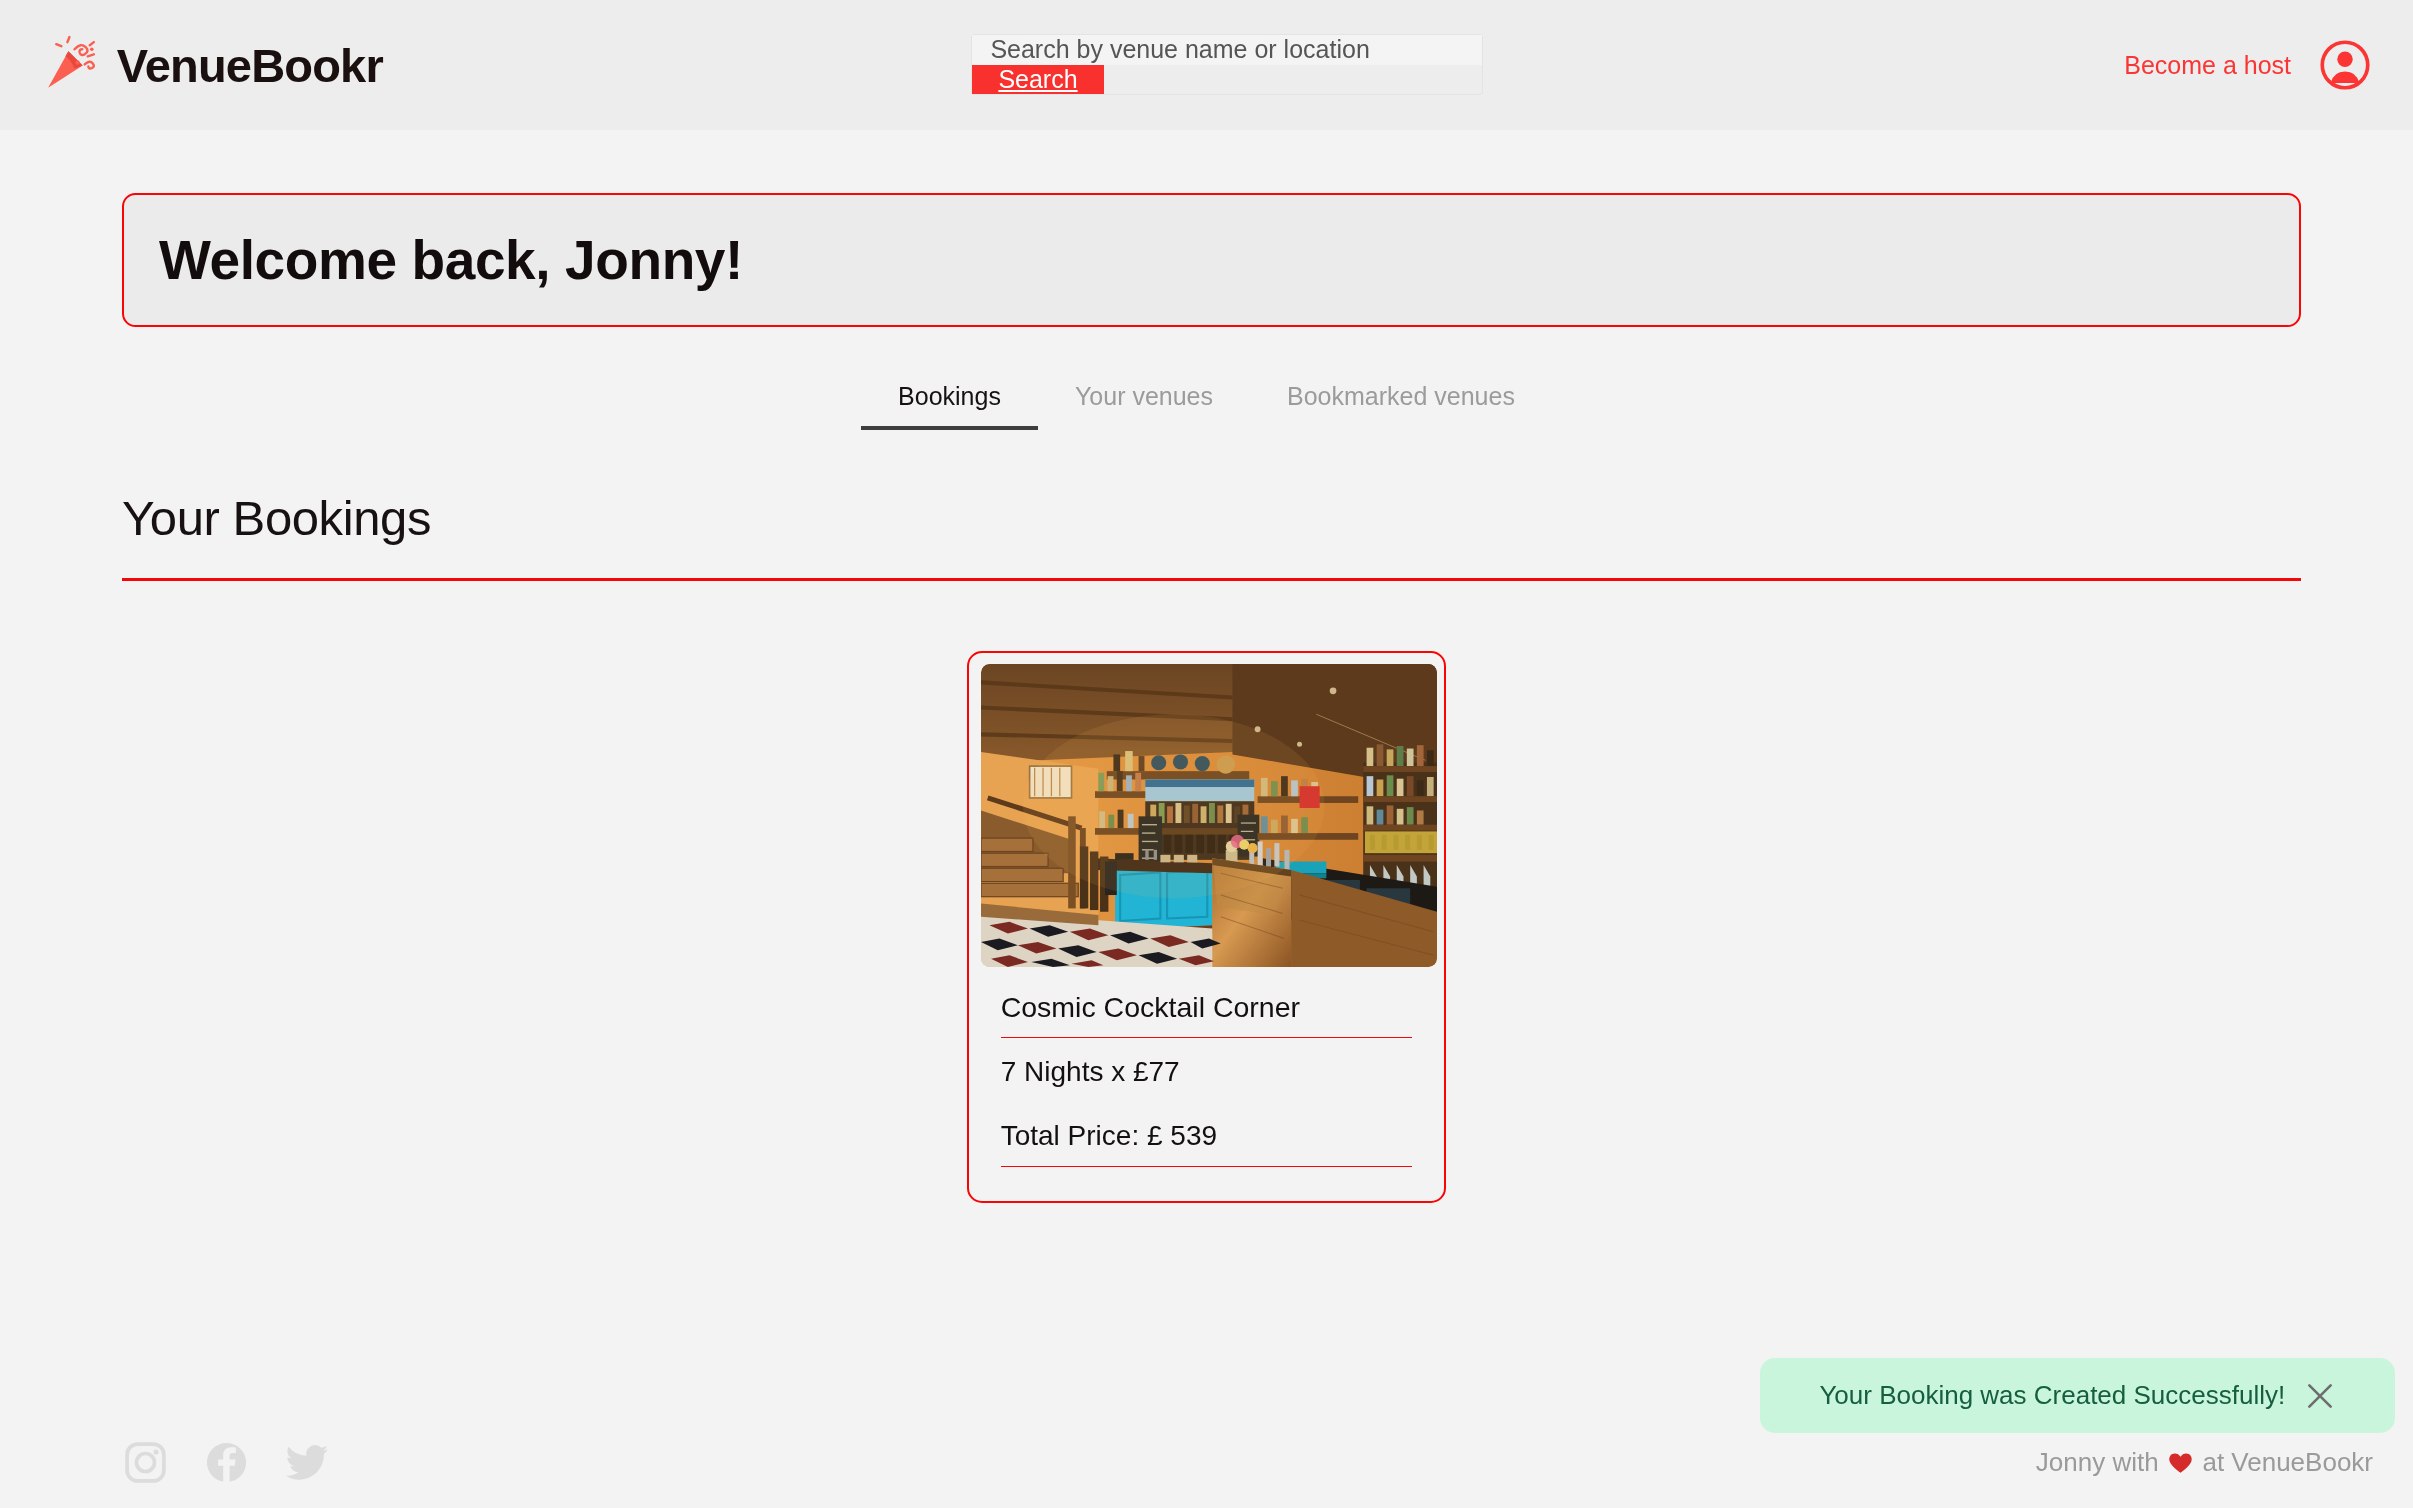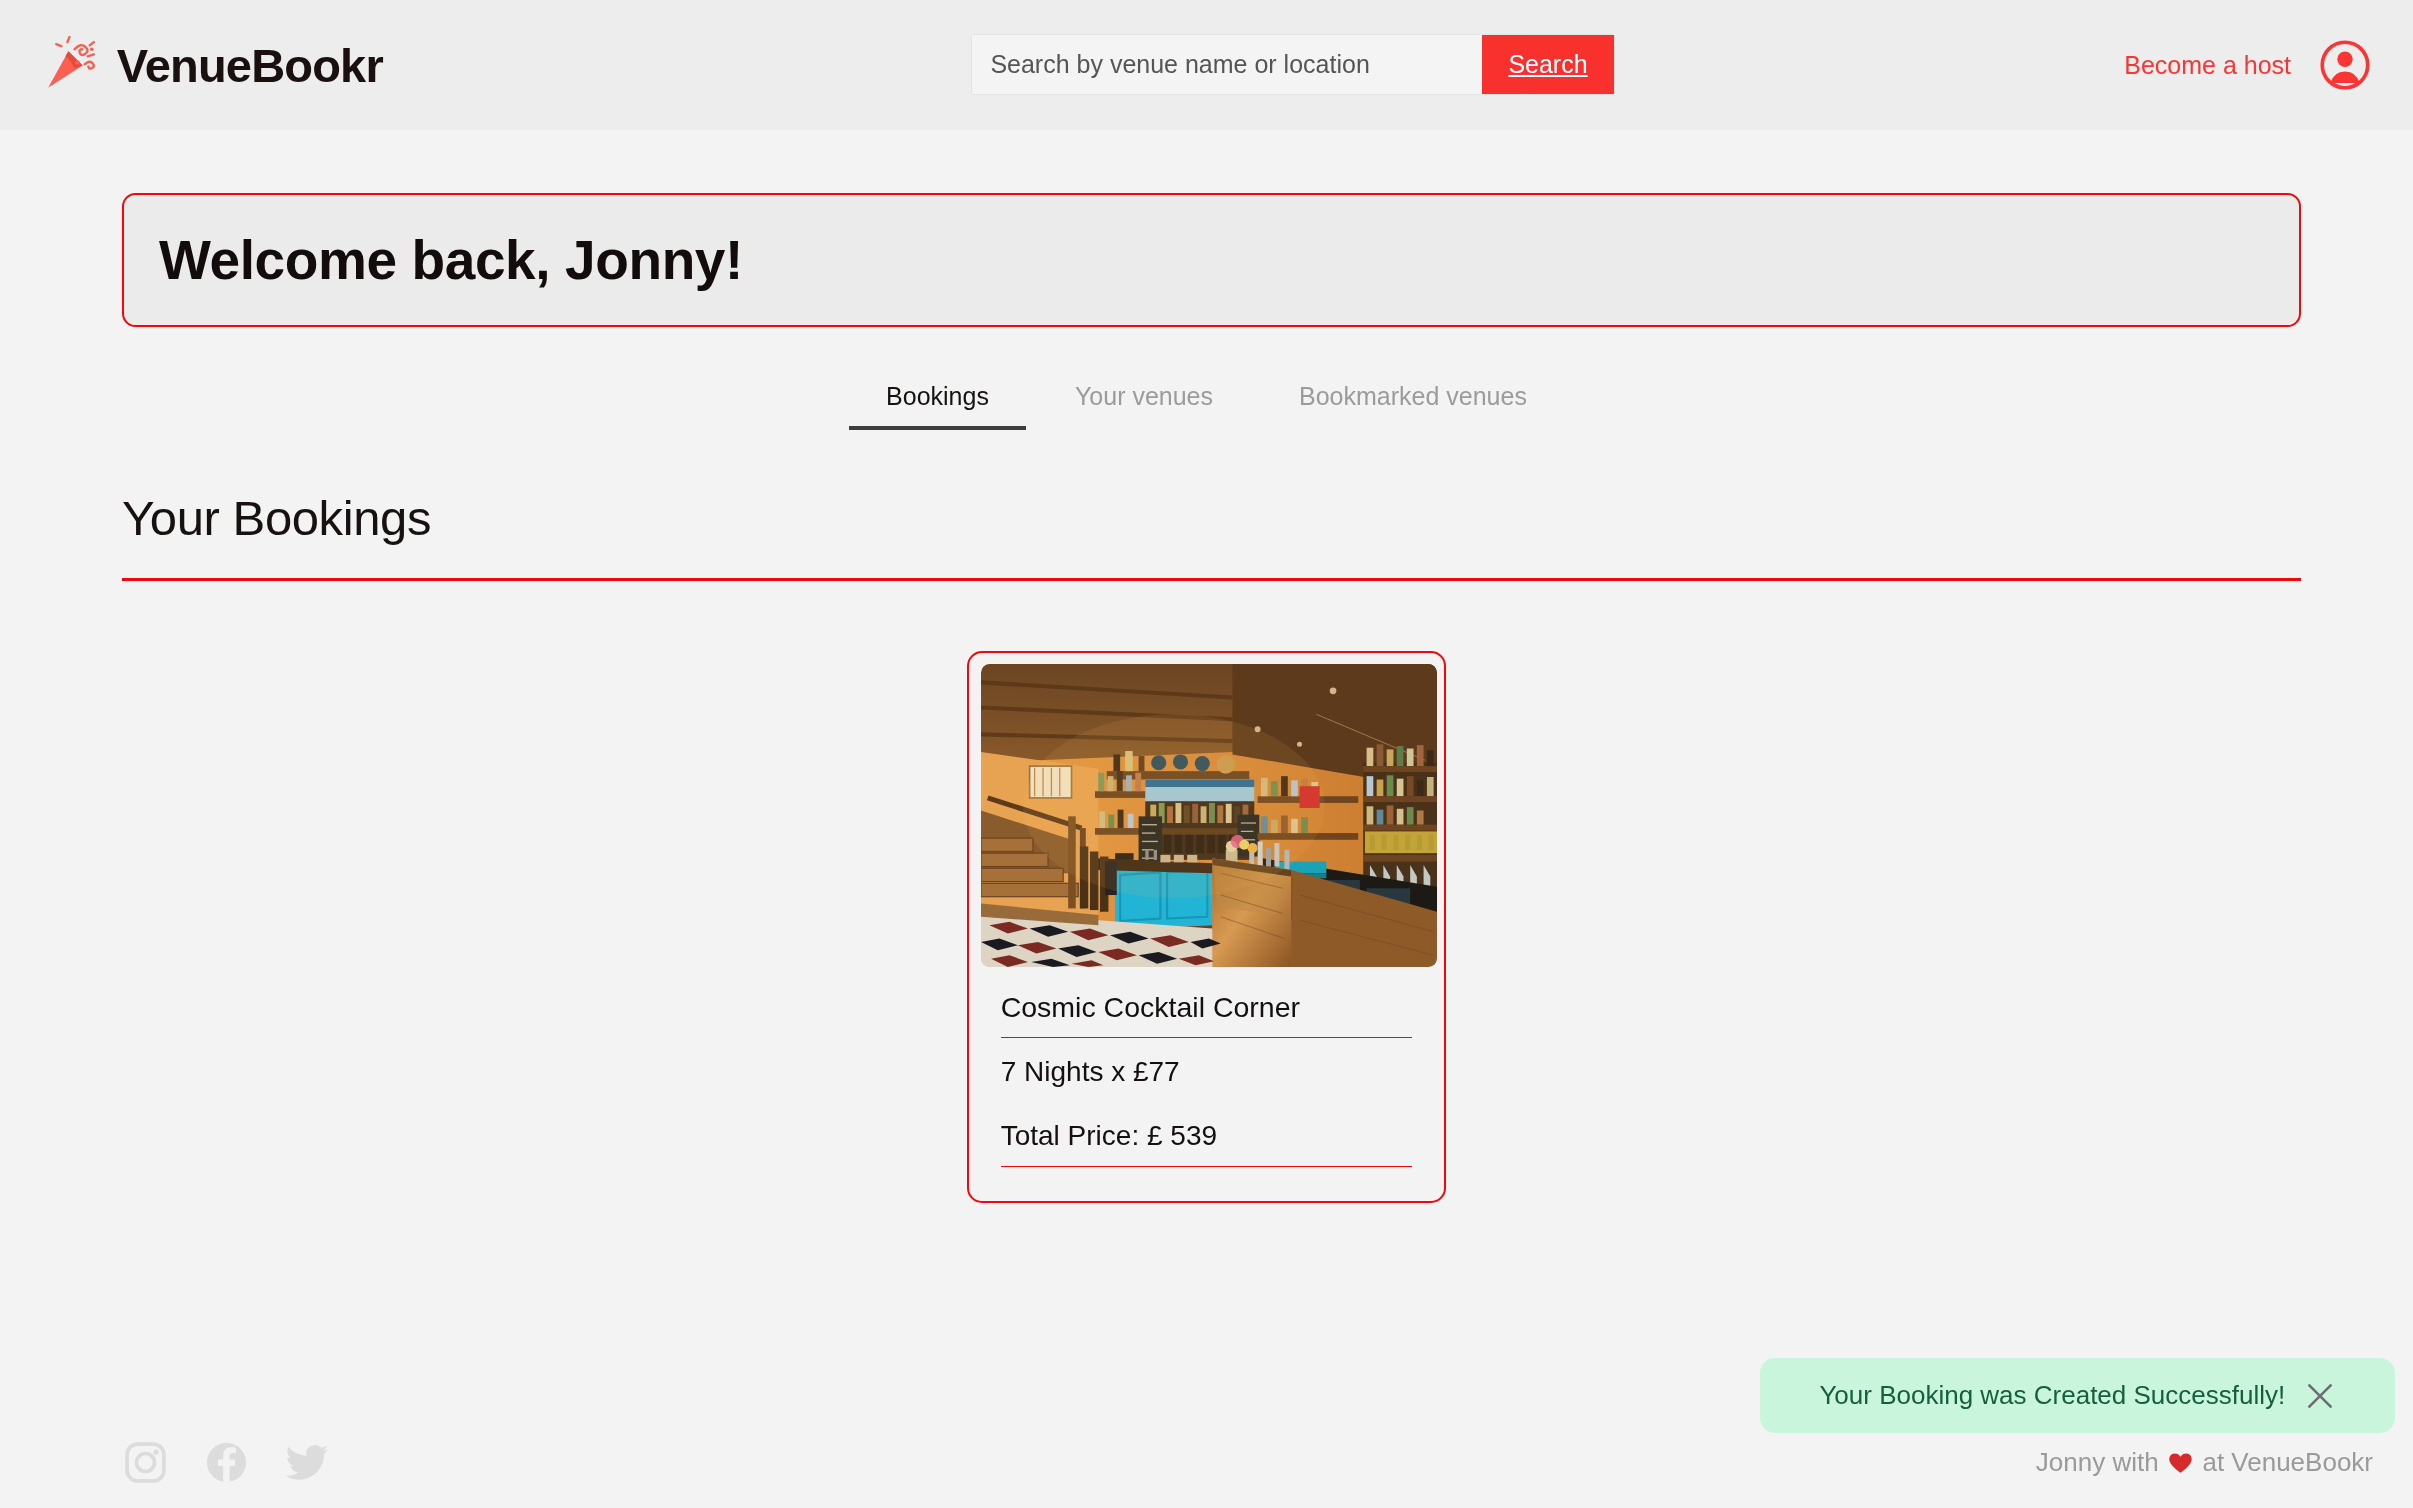--- a/index.html
+++ b/index.html
@@ -49,20 +49,21 @@
 
   .search-wrap {
     position: absolute;
     left: 972px;
     top: 35px;
     display: flex;
     align-items: stretch;
     height: 59px;
     box-shadow: 0 0 0 0.8px #e0e0e0;
     border-radius: 2.5px;
+    flex-direction: column;
   }
   .search-input {
     width: 510px;
     height: 59px;
     border: none;
     outline: none;
     background: #f4f4f4;
     font-family: "Liberation Sans", sans-serif;
     font-size: 25px;
     color: #3b3b3b;
@@ -115,21 +116,21 @@
     font-weight: bold;
     color: #120c0c;
     letter-spacing: -0.4px;
   }
 
   
   .tabs {
     margin-top: 55px;
     display: flex;
     justify-content: center;
-    gap: 12px;
+    gap: 0;
   }
   .tab {
     font-size: 25px;
     color: #9b9b9b;
     padding: 0 37px 15px 37px;
     cursor: pointer;
     border-bottom: 4.2px solid transparent;
     white-space: nowrap;
     background: none;
     font-family: "Liberation Sans", sans-serif;

